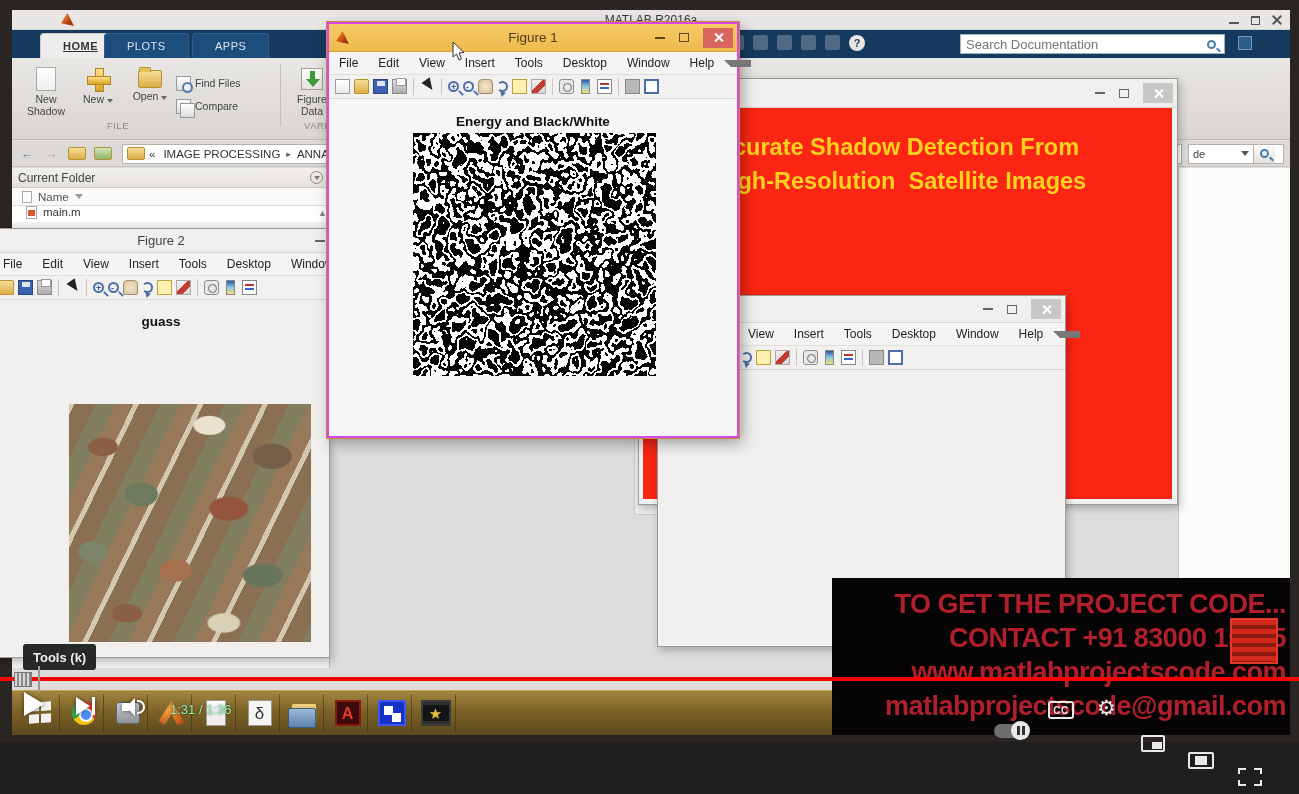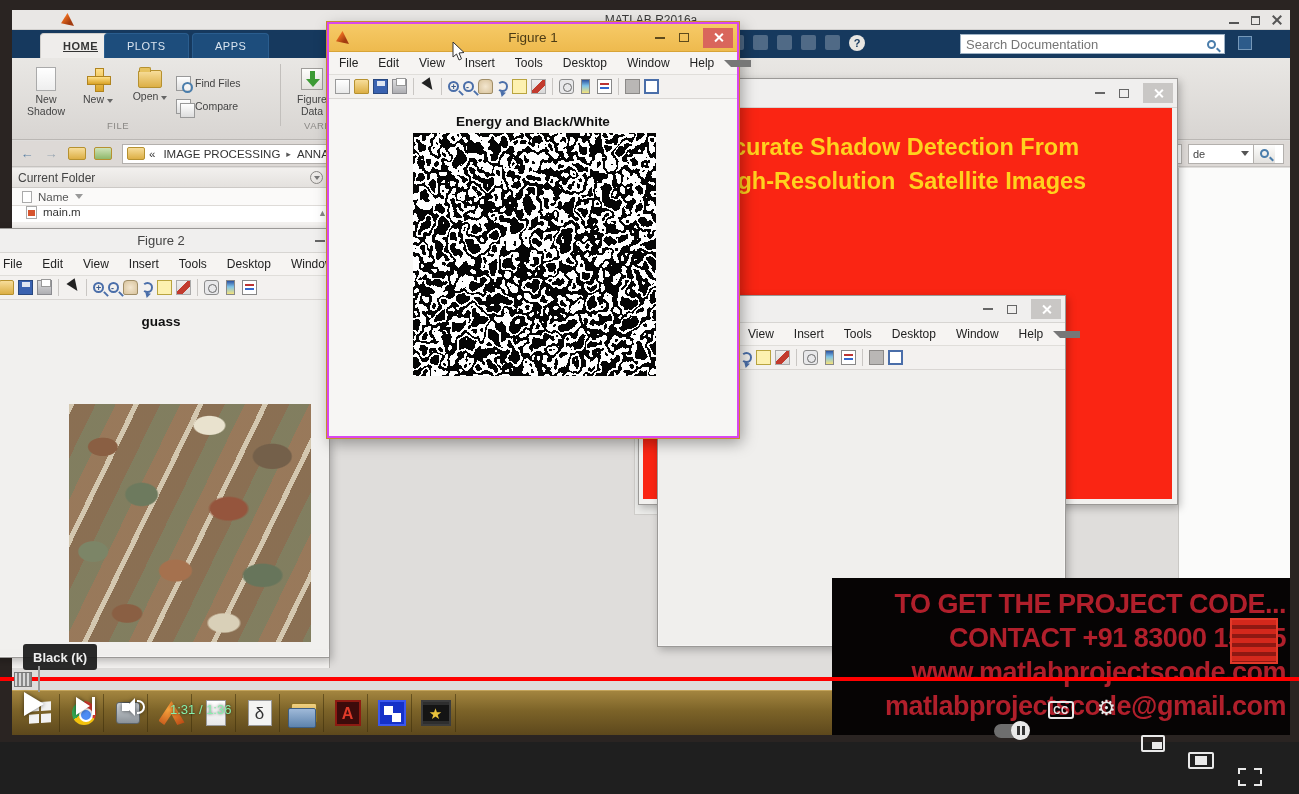--- a/index.html
+++ b/index.html
@@ -575,21 +575,21 @@
     </svg>
 
     <div class="banner">
       <div>TO GET THE PROJECT CODE...</div>
       <div>CONTACT +91 83000 15425</div>
       <div>www.matlabprojectscode.com</div>
       <div>matlabprojectscode@gmail.com</div>
       <div class="stamp"></div>
     </div>
 
-    <div class="tooltip">Black (k)</div>
+    <div class="tooltip">Tools (k)</div>
     <div class="grip"></div>
     <div class="chapmark"></div>
     <div class="progress"></div>
 
     <div class="ctl" style="left:24px;top:692px;">
         <div class="play-tri"></div>
       </div>
     <div class="ctl next-ic" style="left:76px;top:697px;">
         <span class="tri"></span>
         <span class="bar"></span>

